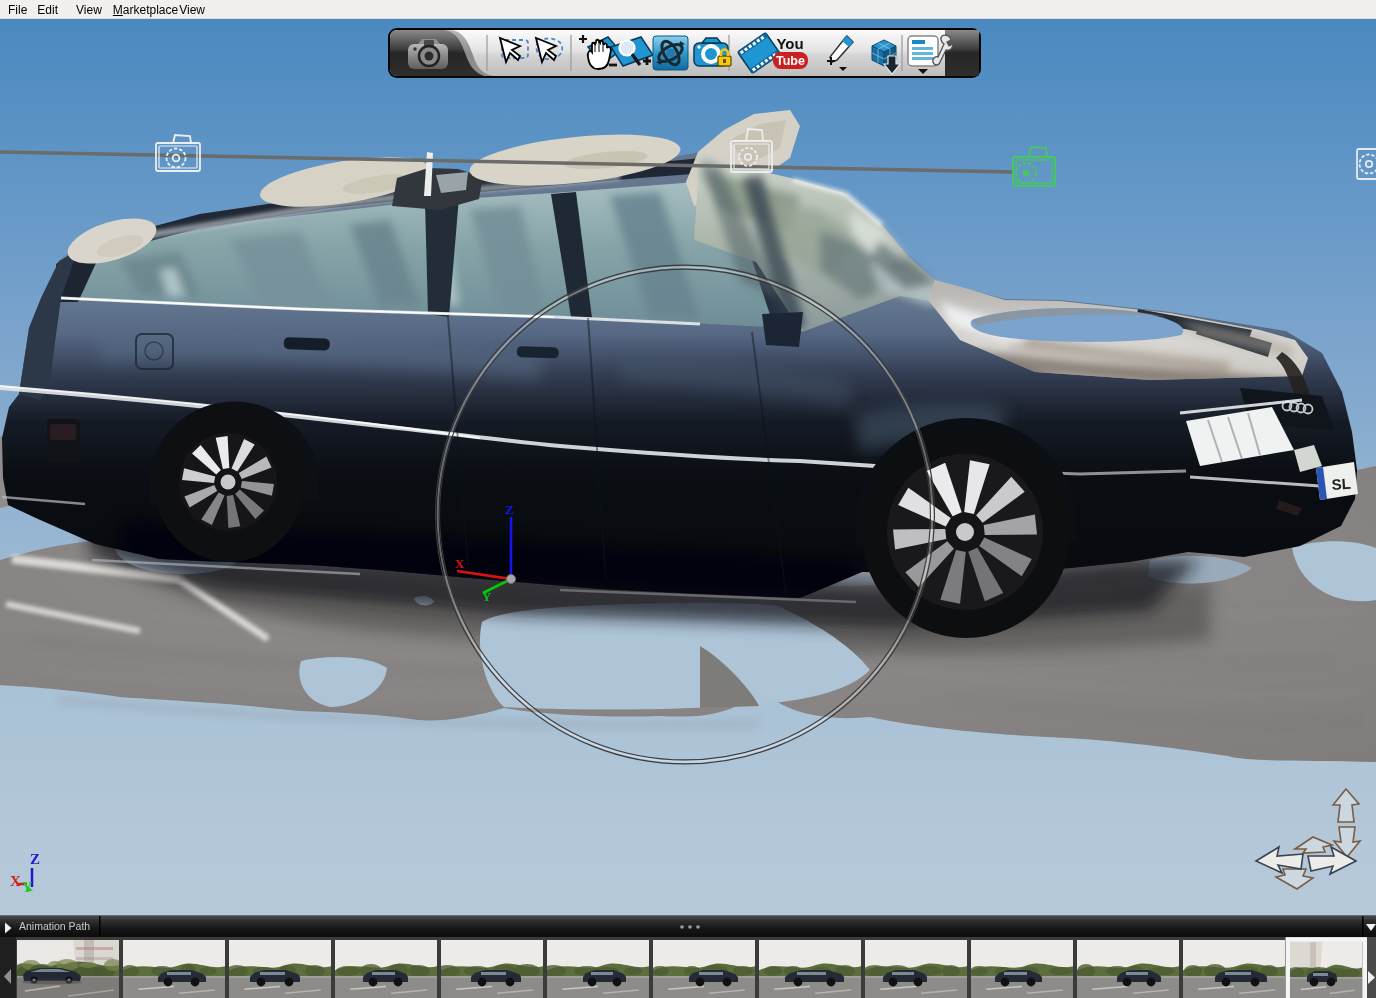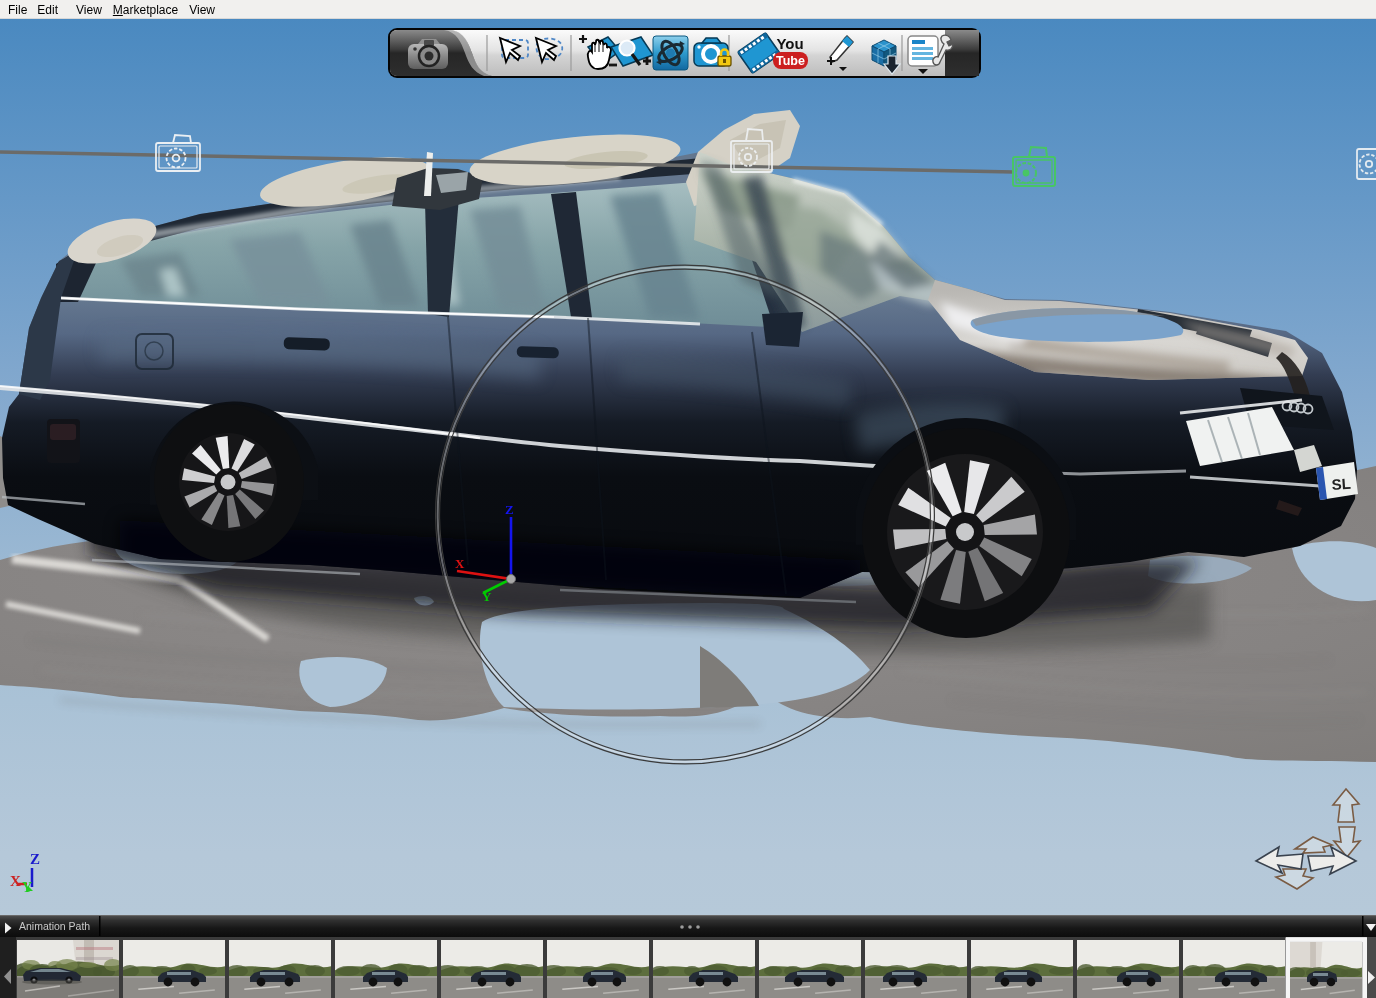--- a/index.html
+++ b/index.html
@@ -1875,15 +1875,15 @@
 <rect x="4" y="6" width="13" height="4" fill="#1a85c8"></rect>
 <rect x="4" y="13" width="21" height="3" fill="#63b5e0"></rect>
 <rect x="4" y="18" width="21" height="3" fill="#63b5e0"></rect>
 <rect x="4" y="23" width="21" height="3" fill="#63b5e0"></rect>
 <path d="M34,2 C38,0 42,2 43,6 L39,8 L41,12 L45,10 C45,14 42,17 38,16 L32,28 C31,32 26,32 25,28 C24,24 28,22 30,23 L36,10 C33,8 32,4 34,2 Z" fill="#e8e8e8" stroke="#555" stroke-width="1.3"></path>
 <path d="M10,35 L20,35 L15,40 Z" fill="#111"></path>
 </g>
 </svg>
 </div>
 <div id="menu">
-<span style="margin-left:8px;margin-right:10px">File</span><span style="margin-right:18px">Edit</span><span style="margin-right:11px">View</span><span style="margin-right:11px"><u>M</u>arketplace</span><span>View</span>
+<span style="margin-left:8px;margin-right:10px">File</span><span style="margin-right:18px">Edit</span><span style="margin-right:11px">View</span><span style="margin-right:1px"><u>M</u>arketplace</span><span>View</span>
 </div>
 </div>
 
 </body></html>

